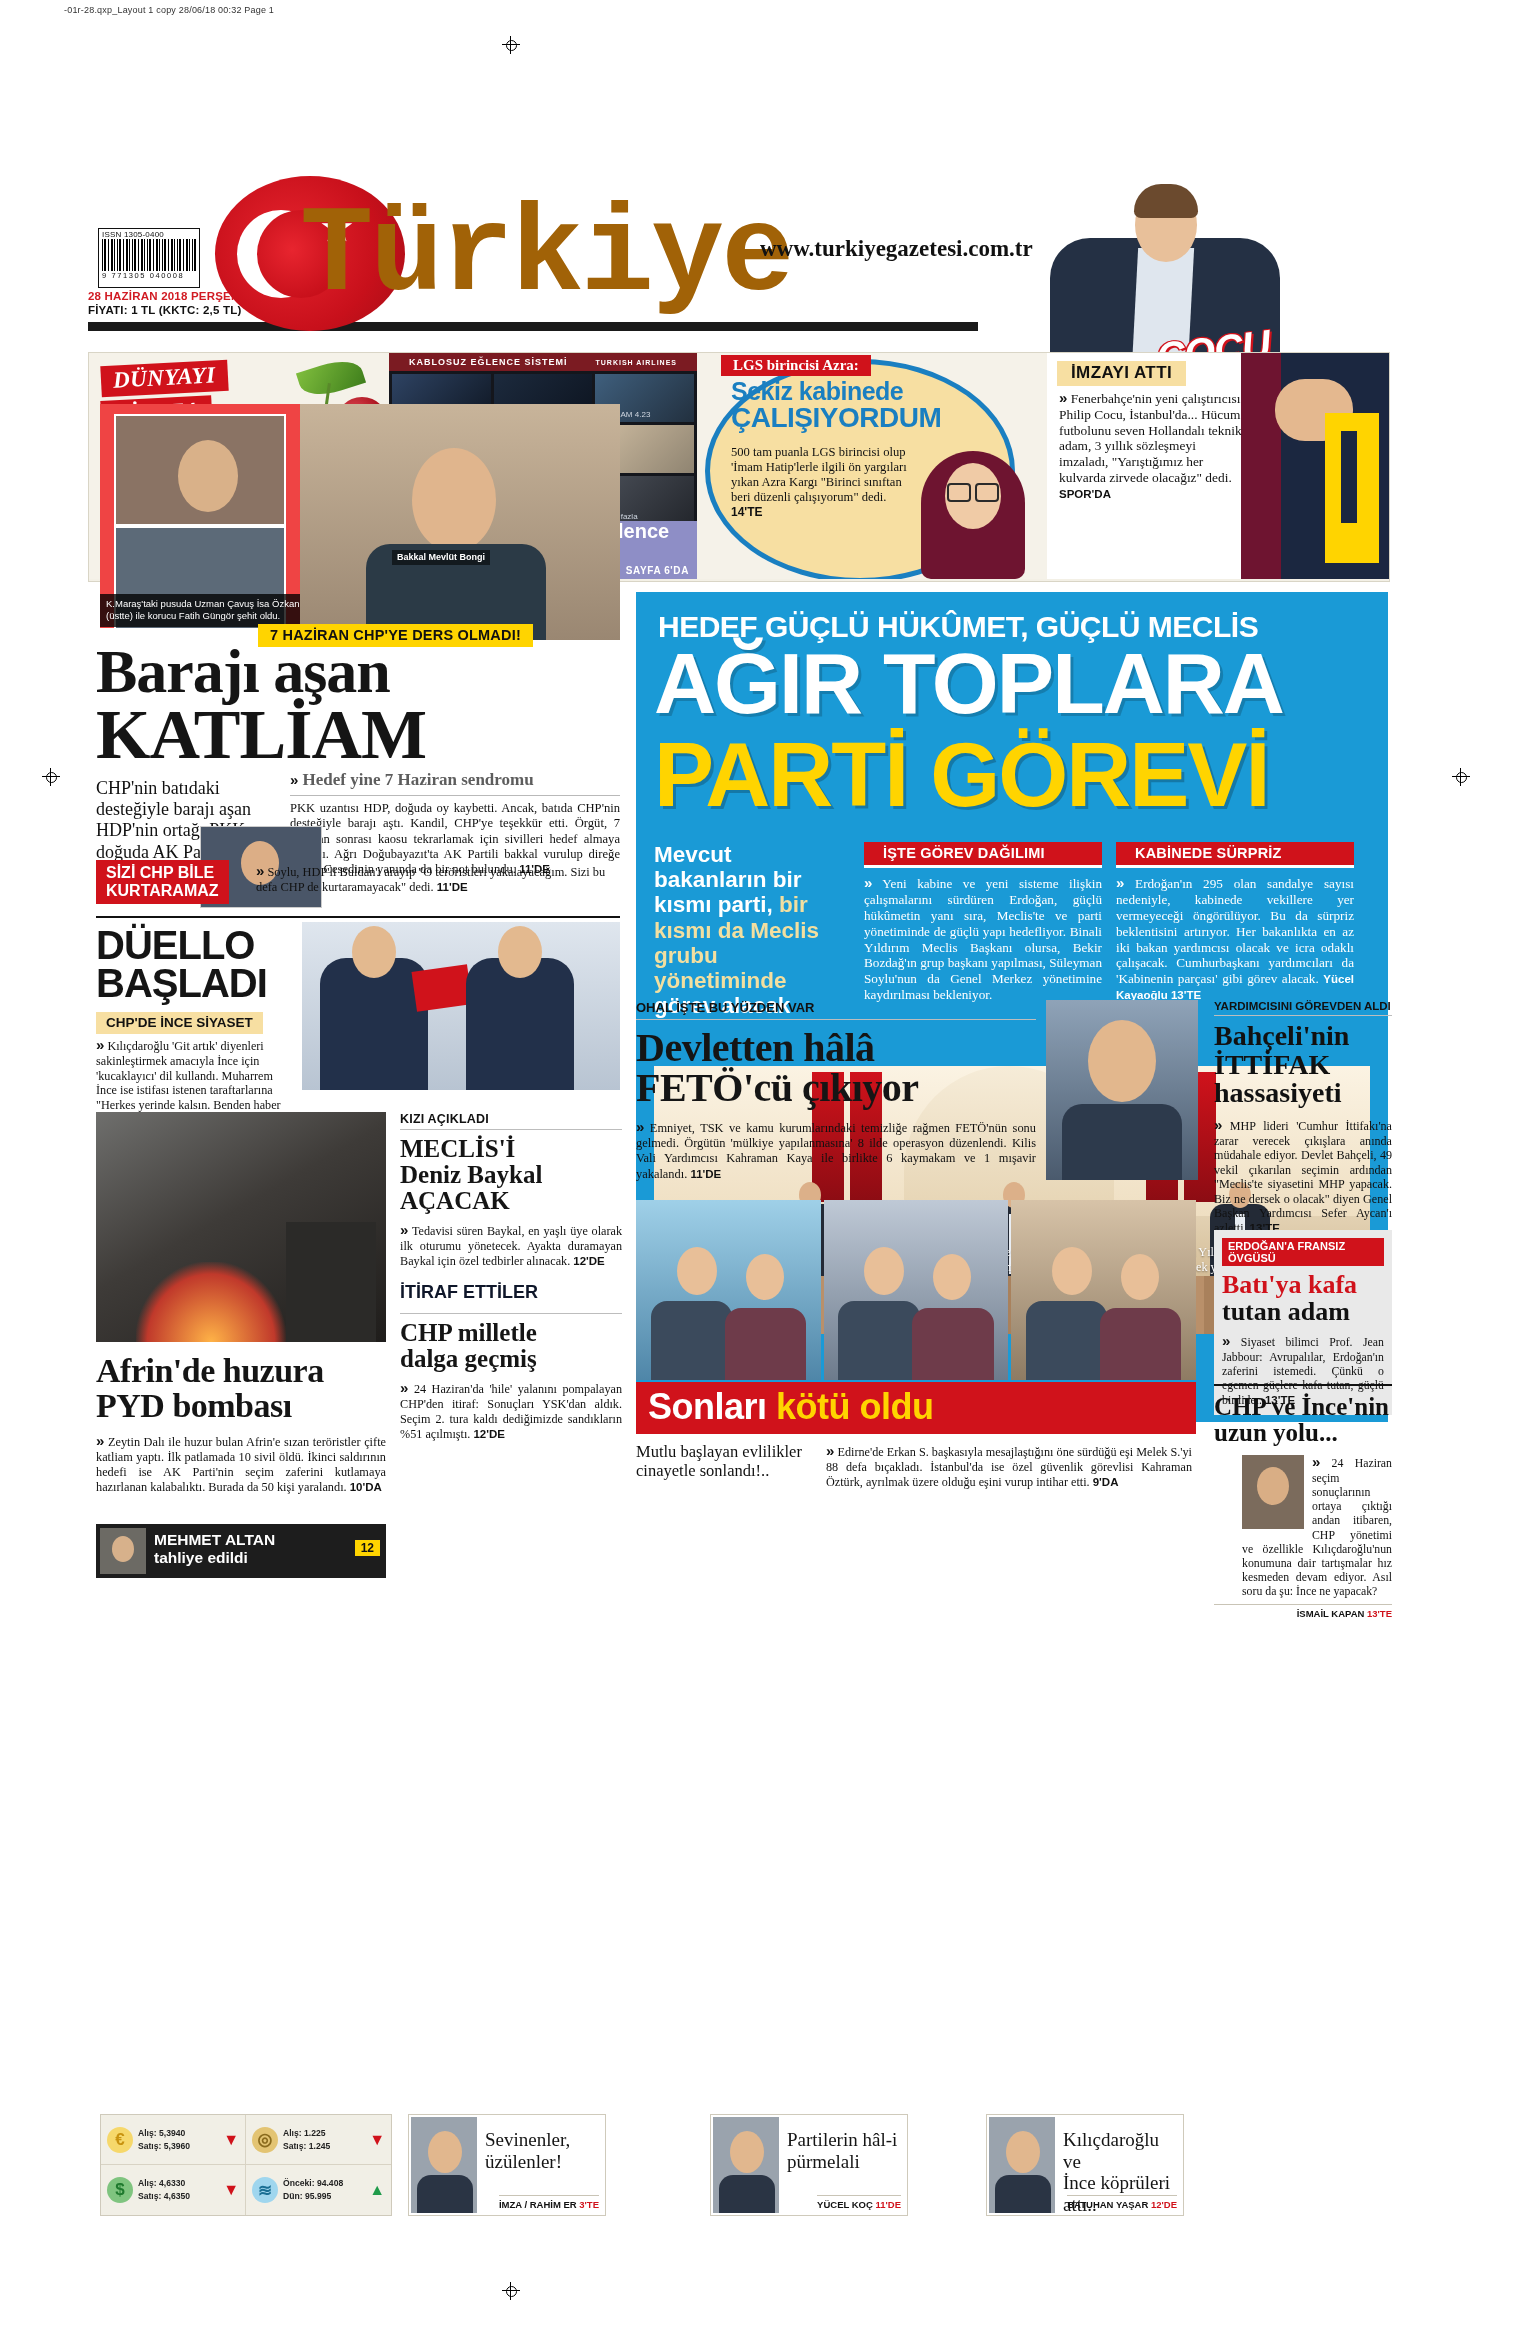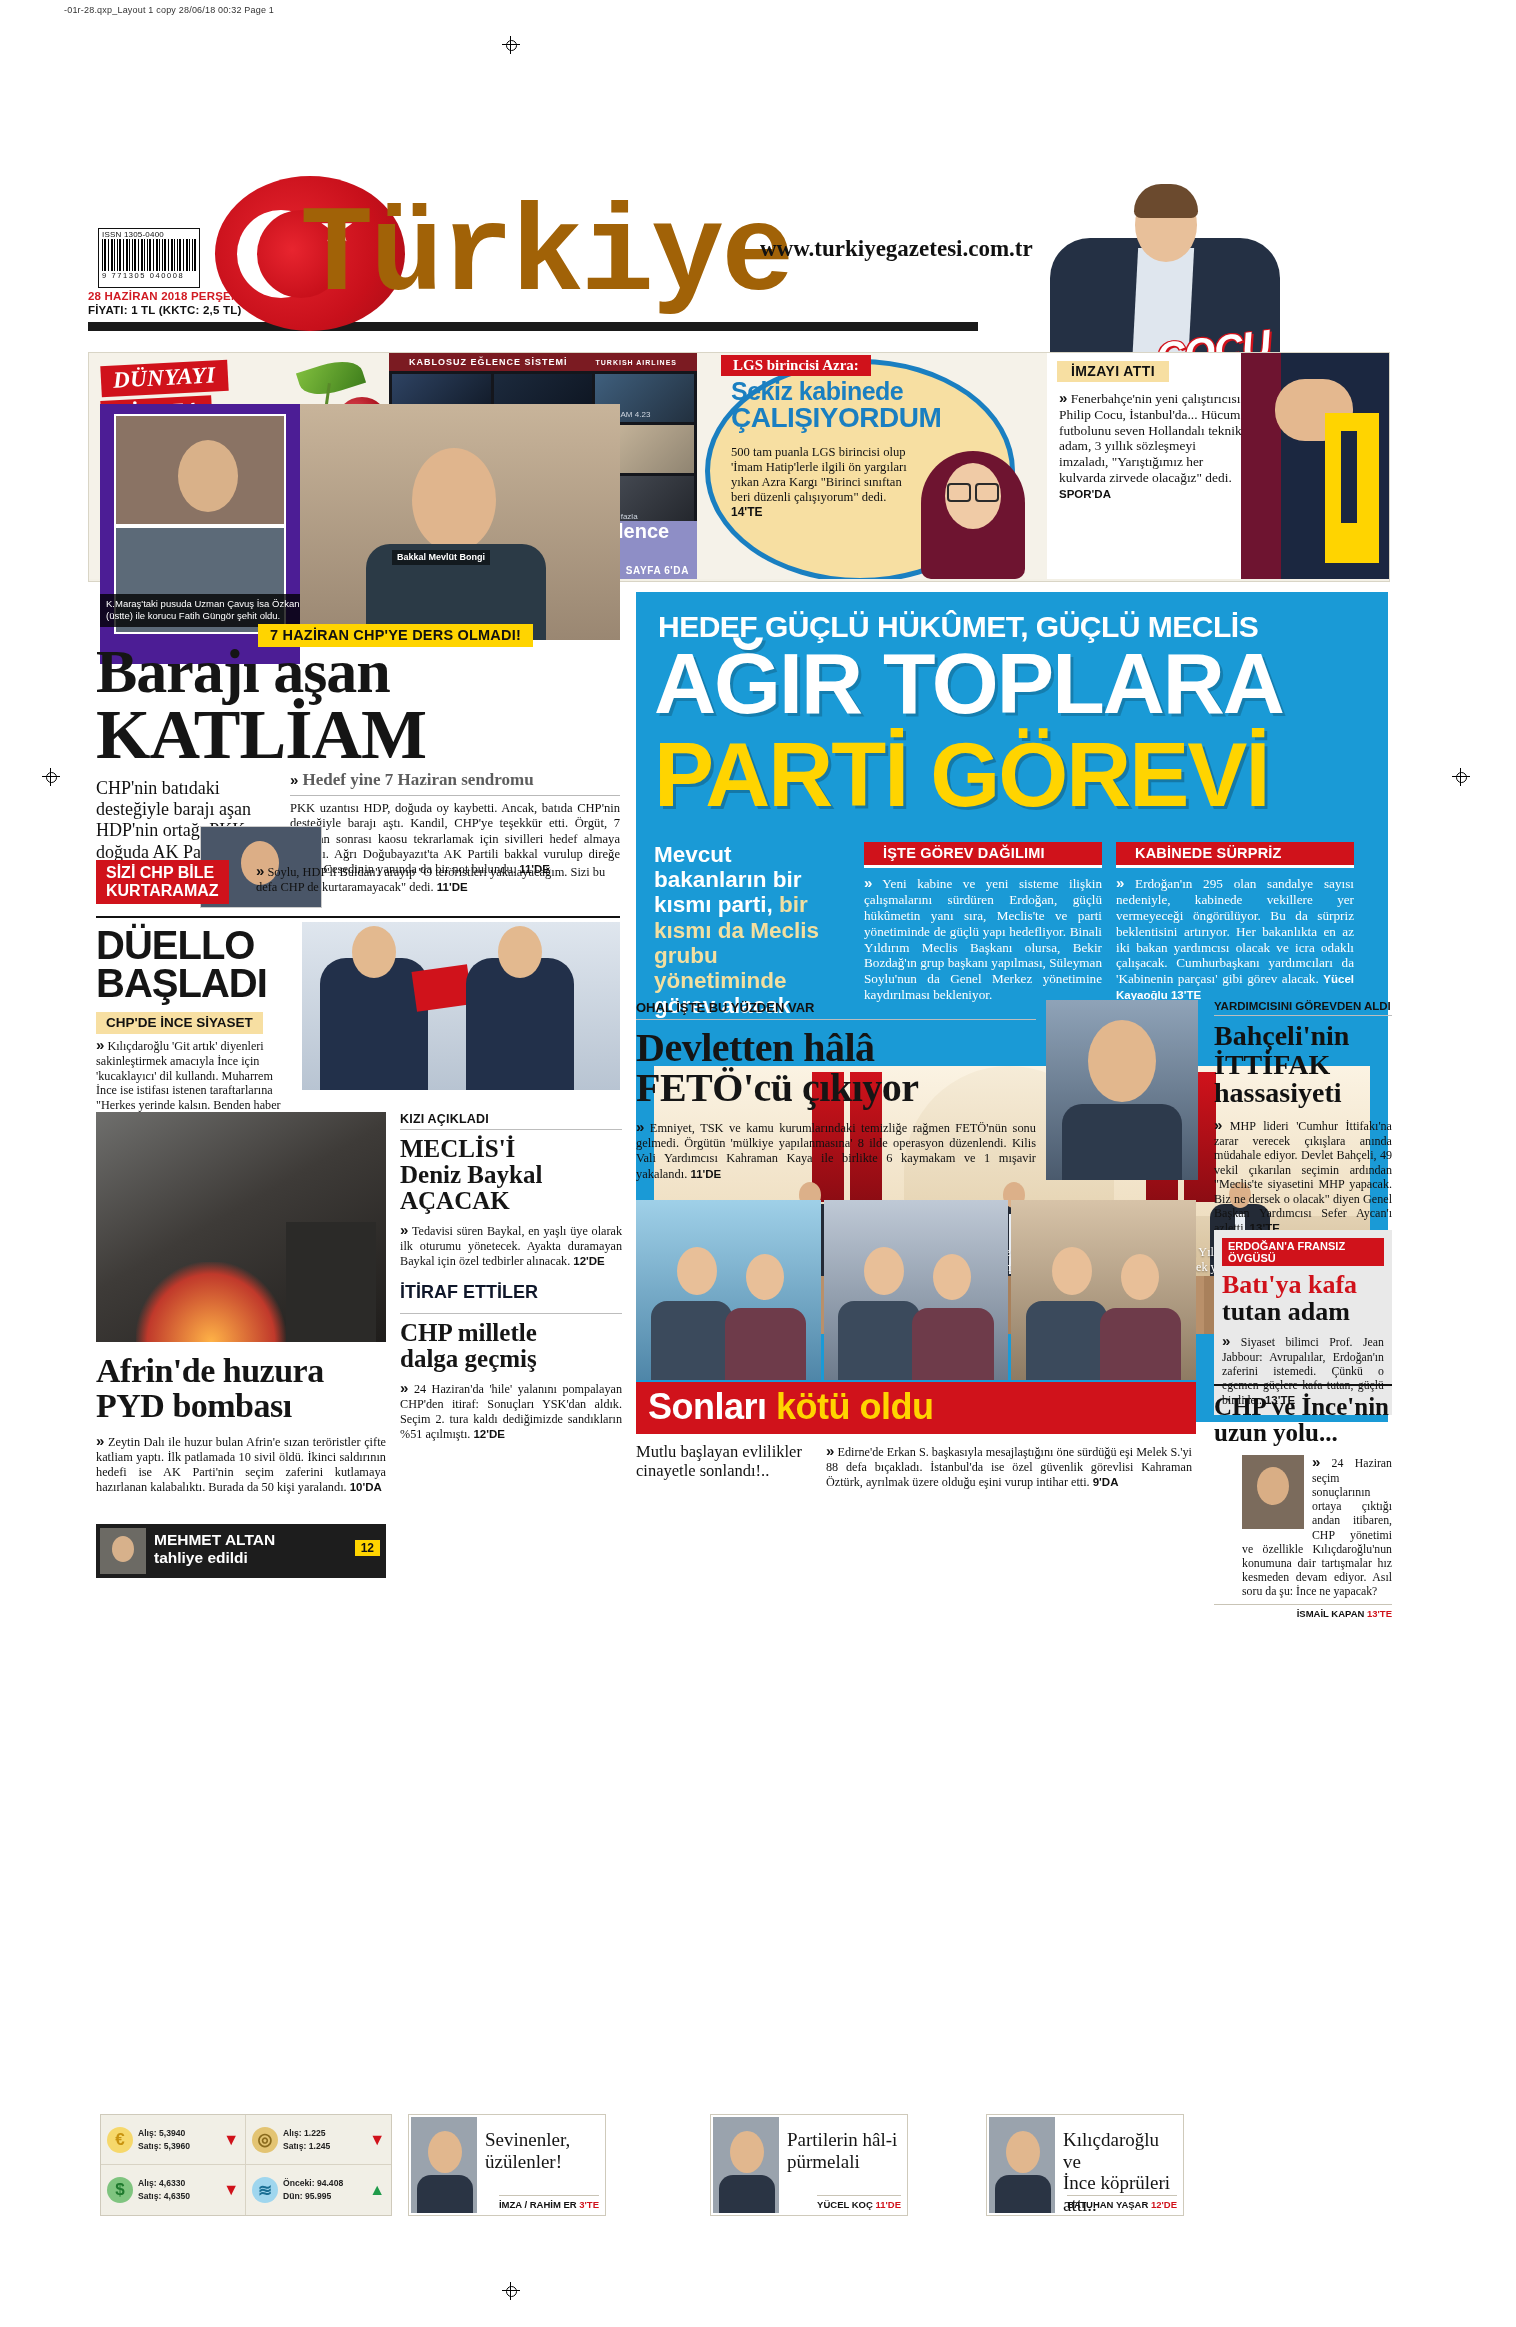--- a/index.html
+++ b/index.html
@@ -123,21 +123,21 @@
   .lgs-photo .scarf{position:absolute;left:4px;top:22px;width:104px;height:128px;border-radius:52px 52px 10px 10px;
       background:#6e1430;}
   .lgs-photo .face{position:absolute;left:28px;top:34px;width:56px;height:66px;border-radius:50%;background:#f0cba6;}
   .lgs-photo .gl{position:absolute;left:30px;top:54px;width:52px;height:15px;}
   .lgs-photo .gl:before,.lgs-photo .gl:after{content:"";position:absolute;width:20px;height:15px;
       border:2px solid #2b2b2b;border-radius:4px;}
   .lgs-photo .gl:before{left:0;} .lgs-photo .gl:after{right:0;}
 
   .promo-imza{position:absolute;left:958px;top:0;width:342px;height:226px;background:#fff;overflow:hidden;}
   .imza-label{position:absolute;left:10px;top:8px;background:#f7dfa2;color:#111;padding:2px 14px 3px;
-      font-family:"Liberation Sans",sans-serif;font-weight:bold;font-size:14px;letter-spacing:.4px;z-index:3;}
+      font-family:"Liberation Sans",sans-serif;font-weight:bold;font-size:17px;letter-spacing:.4px;z-index:3;}
   .imza-body{position:absolute;left:12px;top:36px;width:186px;font-size:13.4px;line-height:1.18;z-index:3;}
   .imza-pg{font-family:"Liberation Sans",sans-serif;font-weight:bold;font-size:11.5px;}
   .imza-photo{position:absolute;right:0;top:0;width:148px;height:226px;background:#1b2740;overflow:hidden;}
   .imza-photo .scarfy{position:absolute;left:-20px;top:0;width:60px;height:226px;background:#6e1430;}
   .imza-photo .hand{position:absolute;left:34px;top:26px;width:78px;height:62px;border-radius:30px;background:#e4b88f;}
   .imza-photo .yel{position:absolute;left:84px;top:60px;width:54px;height:150px;background:#ffd400;}
   .imza-photo .yel:after{content:"";position:absolute;left:16px;top:18px;width:16px;height:92px;background:#1b2740;}
 
   
   .hero{position:absolute;left:636px;top:592px;width:752px;height:830px;background:#1a9ad6;overflow:hidden;}
@@ -171,21 +171,21 @@
   .hp-m1{left:126px;} .hp-m2{left:330px;} .hp-m3{left:556px;}
   .hp-carpet{position:absolute;left:0;right:0;bottom:0;height:58px;background:
       repeating-linear-gradient(90deg,#b9906a 0 10px,#a9815c 10px 20px);}
   .zirve{position:absolute;left:28px;top:640px;font-family:"Liberation Sans",sans-serif;font-weight:bold;
       font-size:34px;line-height:.95;color:#ffd400;text-shadow:2px 2px 3px rgba(0,0,0,.55);}
   .zirve-note{position:absolute;left:236px;top:650px;width:470px;color:#fff;font-size:12.2px;line-height:1.2;
       text-shadow:0 1px 2px rgba(0,0,0,.45);}
 
   
   .lphoto{position:absolute;left:100px;top:404px;width:520px;height:236px;}
-  .lp-a{position:absolute;left:0;top:0;width:200px;height:260px;background:#4c1d95;overflow:hidden;}
+  .lp-a{position:absolute;left:0;top:0;width:200px;height:224px;background:#ef4444;overflow:hidden;}
   .lp-a .pa{position:absolute;left:14px;top:10px;width:168px;height:108px;background:#8a7364;border:2px solid #fff;}
   .lp-a .pb{position:absolute;left:14px;top:122px;width:168px;height:104px;background:#5c6a78;border:2px solid #fff;}
   .lp-a .fc{position:absolute;left:62px;top:24px;width:60px;height:72px;border-radius:50%;background:#d9b189;}
   .lp-b{position:absolute;left:200px;top:0;width:320px;height:236px;
       background:linear-gradient(180deg,#c8b49a,#9a8772);overflow:hidden;}
   .lp-b .hd{position:absolute;left:112px;top:44px;width:84px;height:104px;border-radius:50%;background:#e0b58d;}
   .lp-b .bd{position:absolute;left:66px;top:140px;width:180px;height:96px;background:#2b3a46;border-radius:24px 24px 0 0;}
   .lp-cap{position:absolute;left:292px;top:146px;background:rgba(0,0,0,.55);color:#fff;
       font-family:"Liberation Sans",sans-serif;font-size:9px;font-weight:bold;padding:2px 5px;line-height:1.25;}
   .lp-cap2{position:absolute;left:0;top:190px;width:200px;background:rgba(0,0,0,.78);color:#fff;

